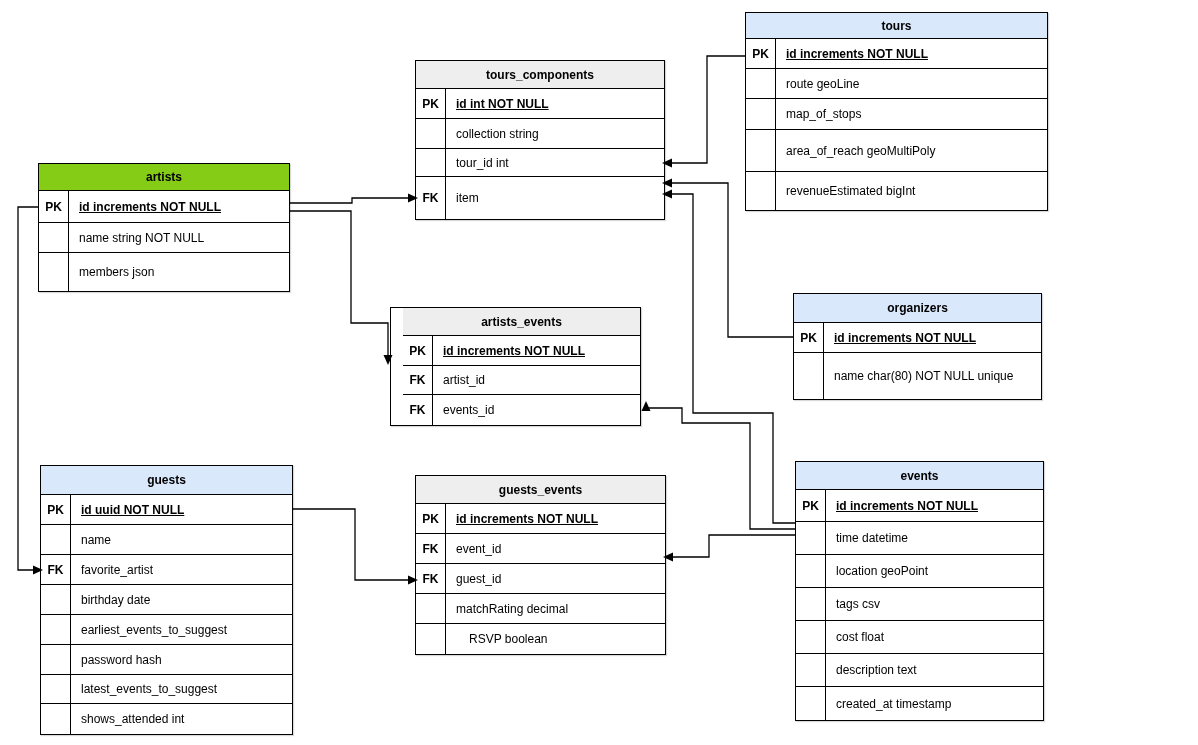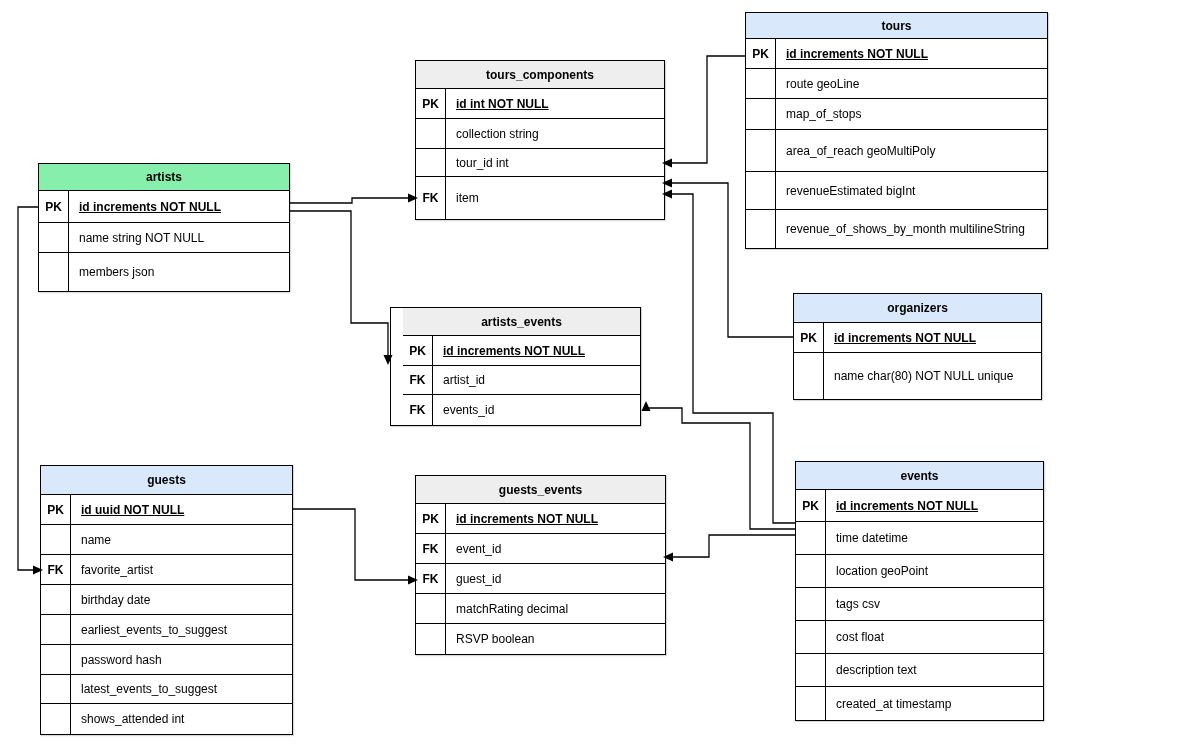--- a/index.html
+++ b/index.html
@@ -104,28 +104,20 @@
         </div>
       </div>
       <div class="er-row" style="height: 38px;">
         <div class="er-key">
           <span></span>
         </div>
         <div class="er-val">
           <span>revenueEstimated bigInt</span>
         </div>
       </div>
-      <div class="er-row" style="height: 38px;">
-        <div class="er-key">
-          <span></span>
-        </div>
-        <div class="er-val">
-          <span>revenue_of_shows_by_month multilineString</span>
-        </div>
-      </div>
     </div>
     <div class="er-table" style="left: 415px; top: 60px; width: 250px;">
       <div class="er-header" style="height: 28px; background: rgb(238, 238, 238);">
         <span>tours_components</span>
       </div>
       <div class="er-row" style="height: 30px;">
         <div class="er-key">
           <span>PK</span>
         </div>
         <div class="er-val pk">
@@ -151,21 +143,21 @@
       <div class="er-row" style="height: 42px;">
         <div class="er-key">
           <span>FK</span>
         </div>
         <div class="er-val">
           <span>item</span>
         </div>
       </div>
     </div>
     <div class="er-table" style="left: 38px; top: 163px; width: 252px;">
-      <div class="er-header" style="height: 27px; background: #86efac; text-align: center;">
+      <div class="er-header" style="height: 27px; background: #84cc16; text-align: center;">
         <span>artists</span>
       </div>
       <div class="er-row" style="height: 32px;">
         <div class="er-key">
           <span>PK</span>
         </div>
         <div class="er-val pk">
           <span>id increments NOT NULL</span>
         </div>
       </div>
@@ -334,21 +326,21 @@
         </div>
       </div>
       <div class="er-row" style="height: 30px;">
         <div class="er-key">
           <span></span>
         </div>
         <div class="er-val">
           <span>matchRating decimal</span>
         </div>
       </div>
-      <div class="er-row" style="height: 30px;">
+      <div class="er-row" style="height: 30px; gap: 13px;">
         <div class="er-key">
           <span></span>
         </div>
         <div class="er-val">
           <span>RSVP boolean</span>
         </div>
       </div>
     </div>
     <div class="er-table" style="left: 795px; top: 461px; width: 249px;">
       <div class="er-header" style="height: 28px; background: rgb(218, 232, 252);">

